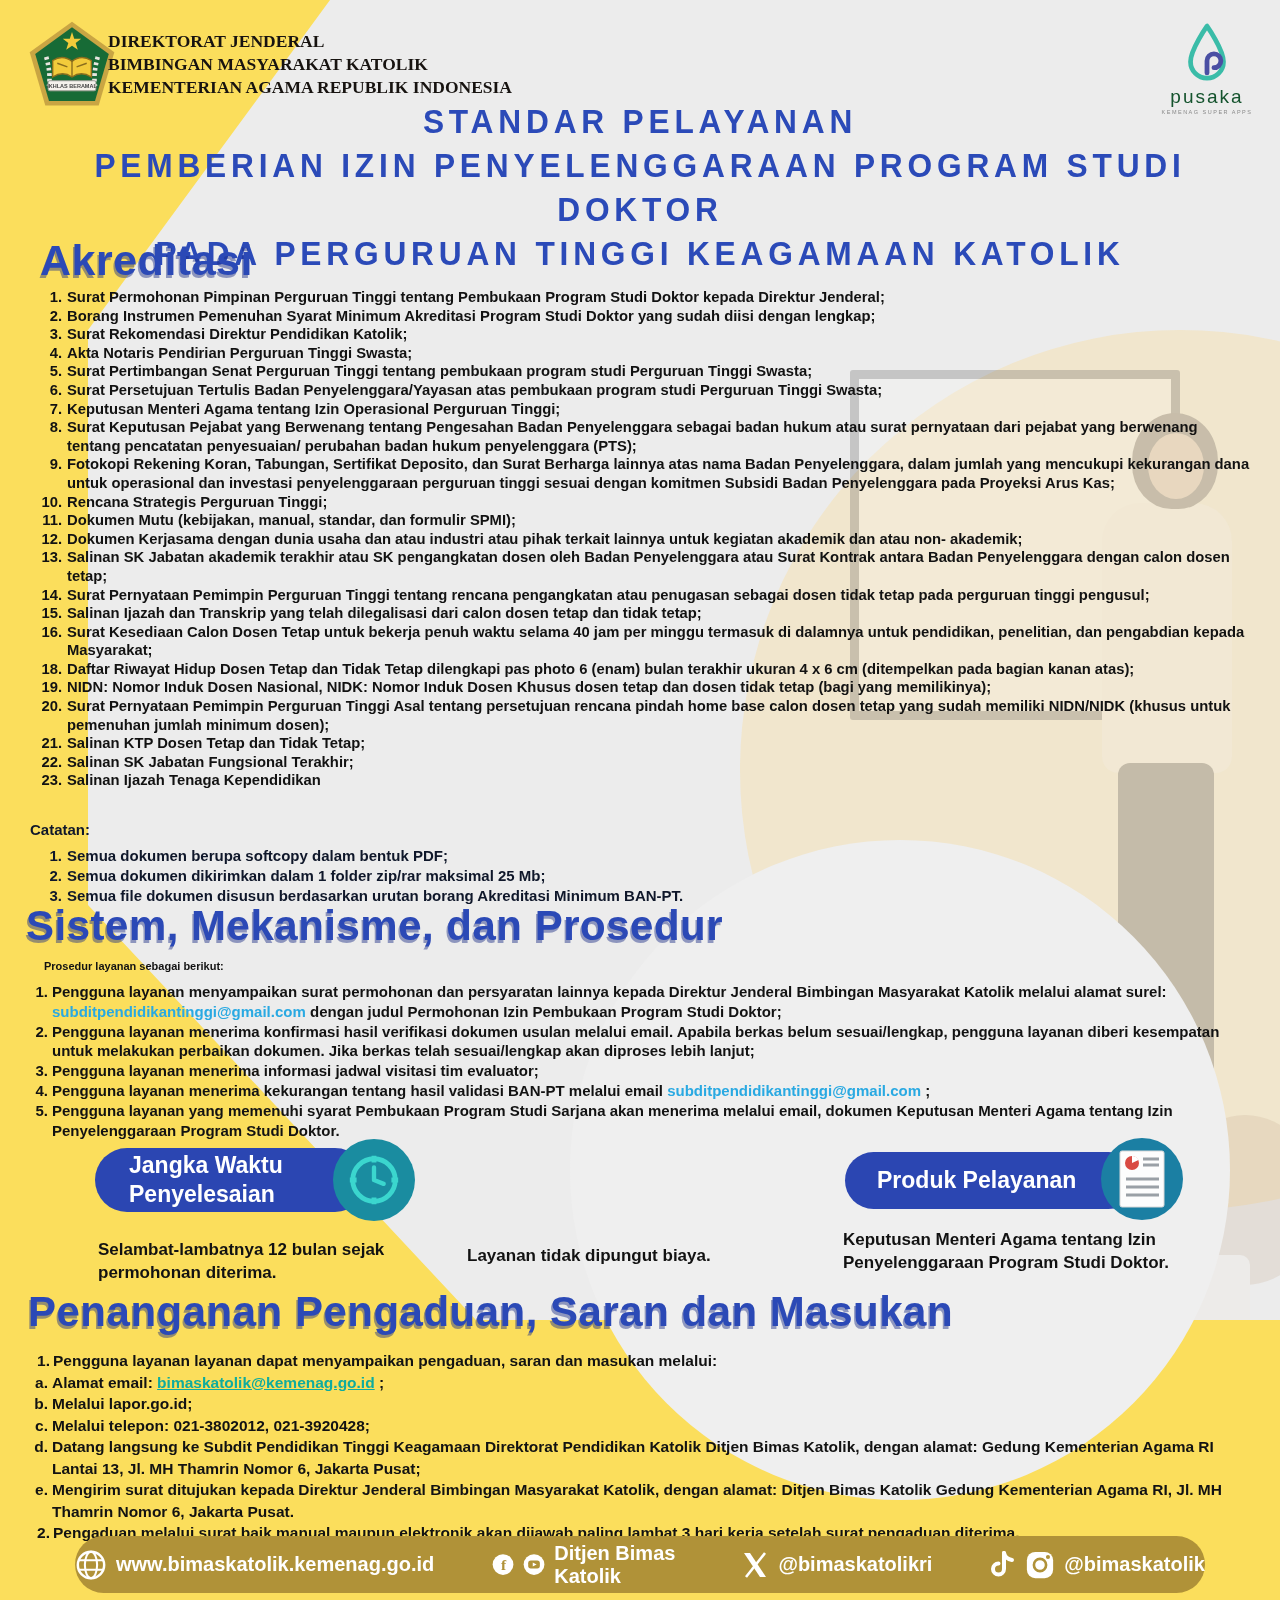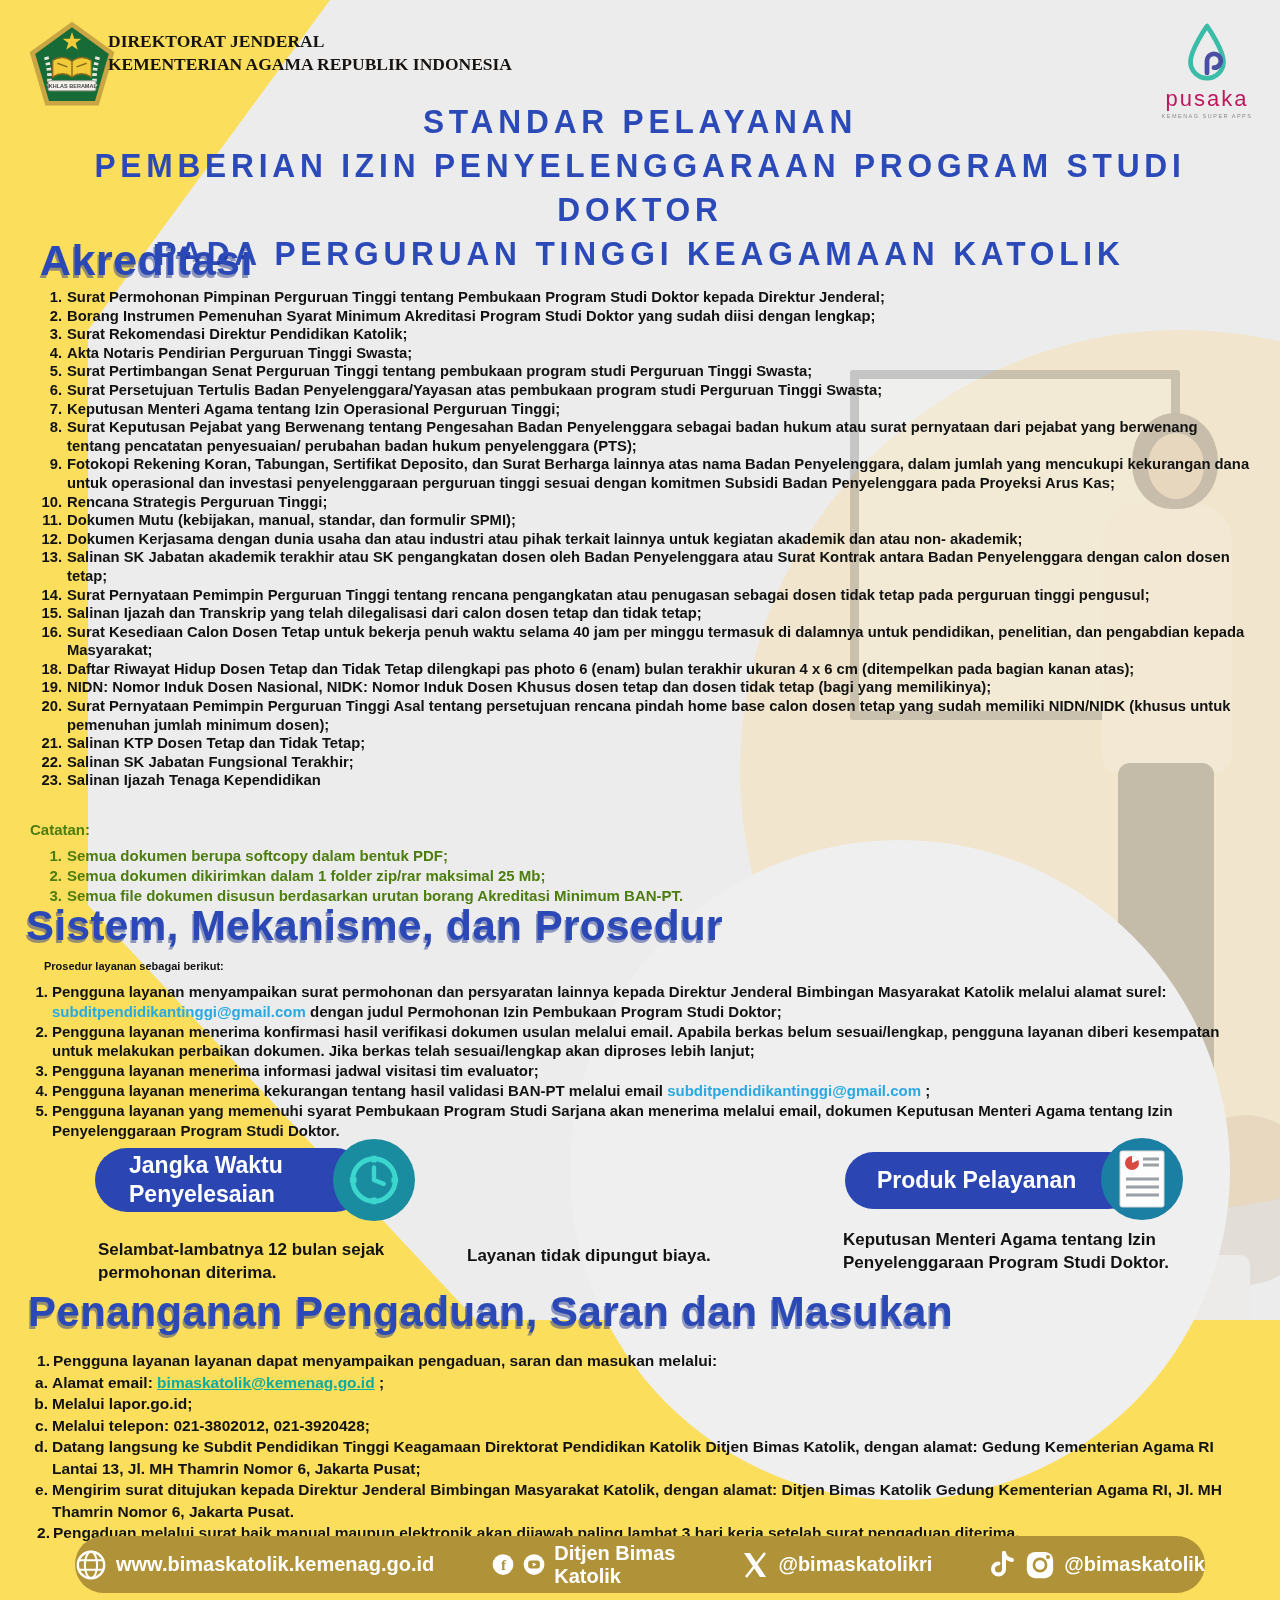--- a/index.html
+++ b/index.html
@@ -15,34 +15,34 @@
   .pres-face{position:absolute;left:448px;top:78px;width:56px;height:66px;background:#caa68e;border-radius:50%;}
   .pres-shirt{position:absolute;left:402px;top:148px;width:130px;height:270px;background:#f4f0ea;border-radius:38px 38px 16px 16px;}
   .pres-pants{position:absolute;left:418px;top:408px;width:96px;height:480px;background:#26262a;border-radius:12px;}
   .aud1{position:absolute;left:40px;top:540px;width:190px;height:190px;background:#b59a83;border-radius:50%;}
   .aud1b{position:absolute;left:-20px;top:700px;width:300px;height:280px;background:#cbb9a4;border-radius:40px;}
   .aud2{position:absolute;left:470px;top:760px;width:150px;height:170px;background:#c3a98f;border-radius:50%;}
   .table{position:absolute;left:170px;top:900px;width:380px;height:80px;background:#efe9df;border-radius:10px;}
   
   .org{left:108px;top:30px;font-family:"Liberation Serif",serif;font-weight:bold;font-size:17.5px;line-height:23px;color:#171310;}
   .pusaka{left:1152px;top:22px;width:110px;text-align:center;color:#6d6d6d;}
-  .pusaka .pname{font-size:22px;letter-spacing:2px;color:#be185d;margin-top:-2px;}
+  .pusaka .pname{font-size:19px;letter-spacing:2px;color:#14532d;margin-top:-2px;}
   .pusaka .ptag{font-size:5.5px;letter-spacing:1.5px;color:#8a8a8a;margin-top:1px;}
   
   .title{left:0;top:100px;width:1280px;text-align:center;color:#2B4AB8;font-weight:800;font-size:33px;line-height:44px;letter-spacing:5px;transform:scaleX(.96);}
   
   .h-sec{color:#2B49B6;font-weight:800;letter-spacing:.5px;text-shadow:-1.5px 2.5px 0 rgba(26,45,133,.45);}
   
   ol.clean,ul.clean{list-style:none;margin:0;padding:0;}
   .li{display:flex;align-items:flex-start;}
   .num{flex:none;text-align:right;white-space:nowrap;}
   .txt{flex:1;}
   .plist{left:34px;top:288px;width:1216px;font-size:14.8px;font-weight:bold;color:#121212;line-height:18.6px;}
   .plist .num{width:28px;margin-right:5px;}
-  .catatan{left:30px;top:820px;width:900px;font-size:15px;font-weight:bold;color:#4d7c0f;line-height:20px;}
+  .catatan{left:30px;top:820px;width:900px;font-size:15px;font-weight:bold;color:#0f172a;line-height:20px;}
   .catatan .clist{margin-top:6px;}
   .catatan .num{width:24px;margin-right:5px;}
   .sist-intro{left:44px;top:960px;font-size:11px;font-weight:bold;color:#121212;text-align:right;}
   .slist{left:30px;top:982px;width:1220px;font-size:15px;font-weight:bold;color:#121212;line-height:19.8px;}
   .slist .num{width:18px;margin-right:4px;}
   a.email{color:#29A9E2;text-decoration:none;font-weight:bold;}
   a.kmail{color:#0EAC9F;font-weight:bold;}
   
   .badge{position:absolute;}
   .pill{position:relative;background:#2B46B2;border-radius:40px;color:#fff;font-weight:800;display:flex;align-items:center;white-space:pre-line;}
@@ -93,20 +93,21 @@
       <path d="M22 40 q5 18 3 32 M78 40 q-5 18 -3 32" stroke="#E8E6E0" stroke-width="5" fill="none" stroke-dasharray="3 3"></path>
       <path d="M29 44 Q40 37 50 45 Q60 37 71 44 L71 62 Q60 55 50 62 Q40 55 29 62 Z" fill="#F2CB3B" stroke="#8A6D1D" stroke-width="1.5"></path>
       <path d="M50 45 L50 62 M34 47 L45 51 M66 47 L55 51" stroke="#8A6D1D" stroke-width="1.5" fill="none"></path>
       <rect x="24" y="66" width="52" height="11" rx="2" fill="#F5F2EC" stroke="#9b9b93" stroke-width="1"></rect>
       <text x="50" y="74" text-anchor="middle" font-size="6" font-family="Liberation Sans, sans-serif" font-weight="bold" fill="#444">IKHLAS BERAMAL</text>
     </svg>
   </div>
 
   <div class="abs org">
     <div>DIREKTORAT JENDERAL</div>
+    <div>BIMBINGAN MASYARAKAT KATOLIK</div>
     <div>KEMENTERIAN AGAMA REPUBLIK INDONESIA</div>
   </div>
 
   <div class="abs pusaka">
     <svg width="52" height="62" viewBox="0 0 60 70">
       <path d="M30 4 C30 4 11 31 11 45 a19 19 0 0 0 38 0 C49 31 30 4 30 4 Z" stroke="#3ABCA8" stroke-width="5.5" fill="none" stroke-linejoin="round"></path>
       <path d="M30 58 L30 44 a8 8 0 1 1 8 8" stroke="#4A4FA3" stroke-width="5.5" fill="none" stroke-linecap="round"></path>
     </svg>
     <div class="pname">pusaka</div>
     <div class="ptag">KEMENAG SUPER APPS</div>

